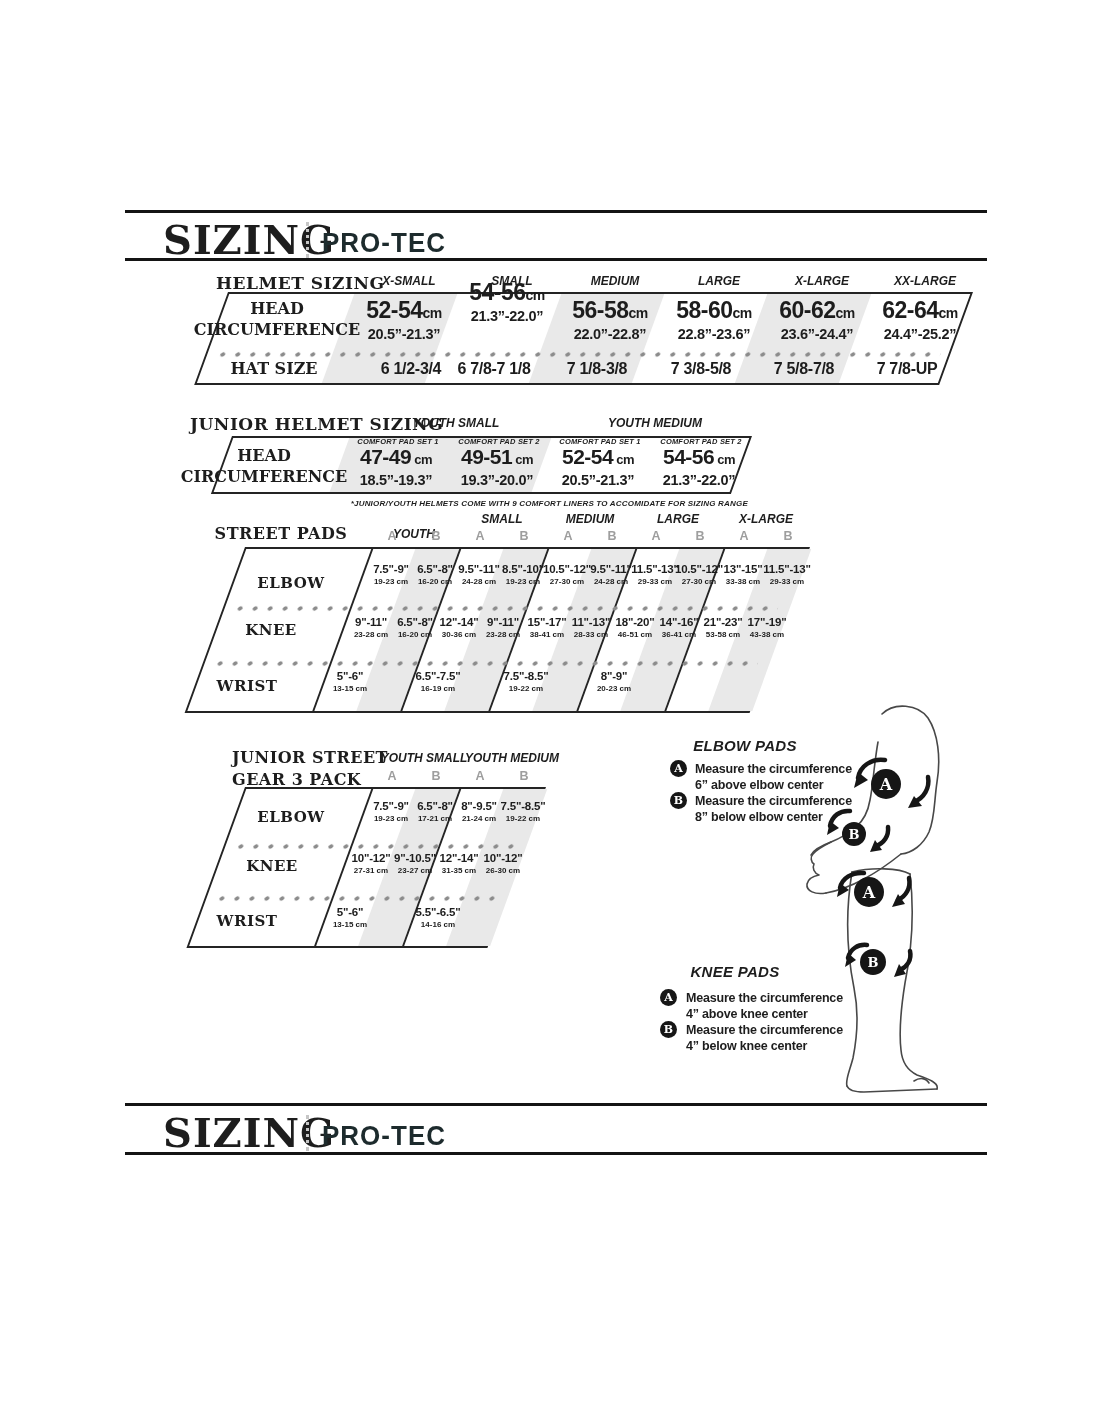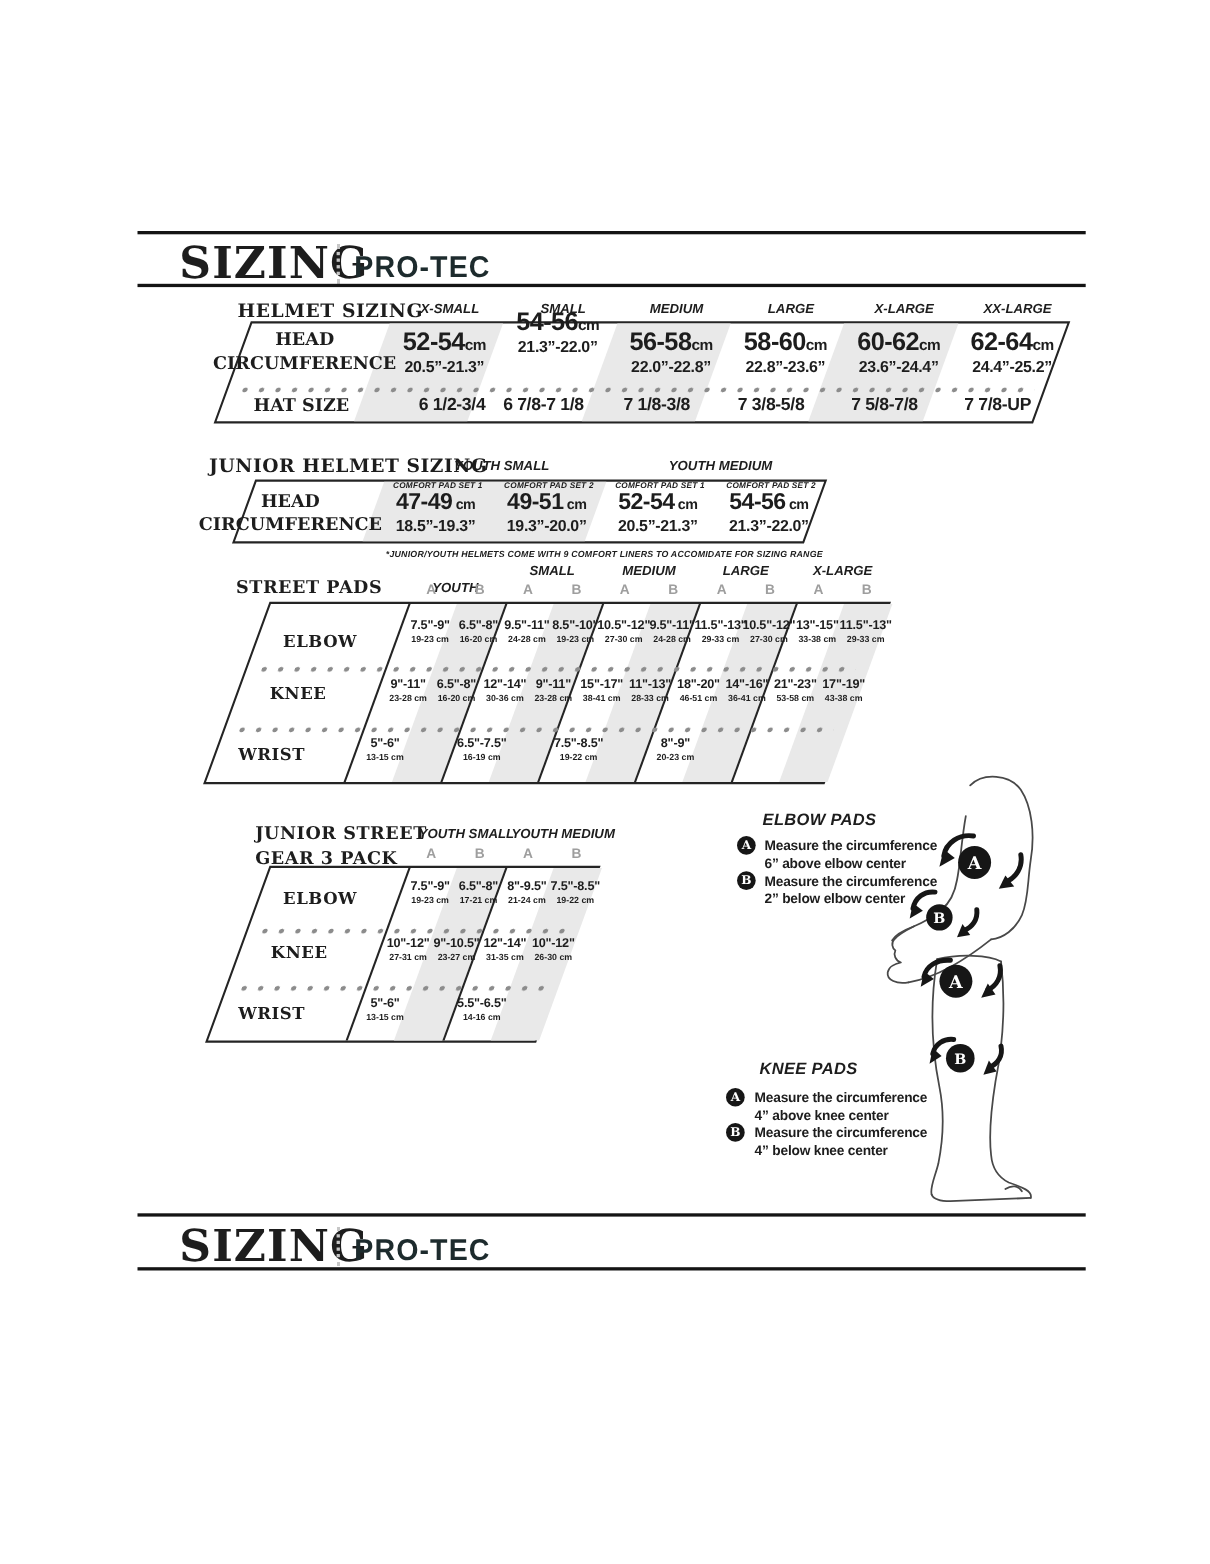--- a/index.html
+++ b/index.html
@@ -311,21 +311,21 @@
       <span class="in">5.5"-6.5"</span>
       <span class="cm">14-16 cm</span>
     </div>
 
   <div class="abs ctr cond it gtitle" style="left:745px;top:737px;">ELBOW PADS</div>
   <div class="abs mark" style="left:670px;top:760px;">A</div>
   <div class="abs cond gline" style="left:695px;top:761px;">Measure the circumference</div>
   <div class="abs cond gline" style="left:695px;top:777px;">6” above elbow center</div>
   <div class="abs mark" style="left:670px;top:792px;">B</div>
   <div class="abs cond gline" style="left:695px;top:793px;">Measure the circumference</div>
-  <div class="abs cond gline" style="left:695px;top:809px;">2” below elbow center</div>
+  <div class="abs cond gline" style="left:695px;top:809px;">8” below elbow center</div>
 
   <svg class="abs" style="left:800px;top:700px;" width="210" height="210" viewBox="0 0 210 210">
     <path class="outline" d="M82,14 C94,2 118,4 128,18 C138,33 141,58 137,82 C134,102 135,118 129,132 C123,145 112,153 101,154"></path>
     <path class="outline" d="M78,42 C74,64 73,86 70,100 C68,112 63,121 56,127"></path>
     <path class="outline" d="M101,154 C91,162 77,172 64,179 C51,186 37,191 26,193"></path>
     <path class="outline" d="M56,127 C49,133 41,138 31,142 C23,145 14,149 11,155"></path>
     <path class="outline" d="M26,193 C15,195 6,191 7,184 C8,179 14,176 19,175 C14,173 12,168 14,164 C11,162 10,157 13,154 C16,150 23,146 31,142"></path>
     <path class="arrow" d="M58,78 C60,66 72,58 85,60"></path>
       <path class="head" d="M54,88 L58,72 L68,80 Z"></path>
     <path class="arrow" d="M114,102 C124,98 130,88 128,77"></path>

